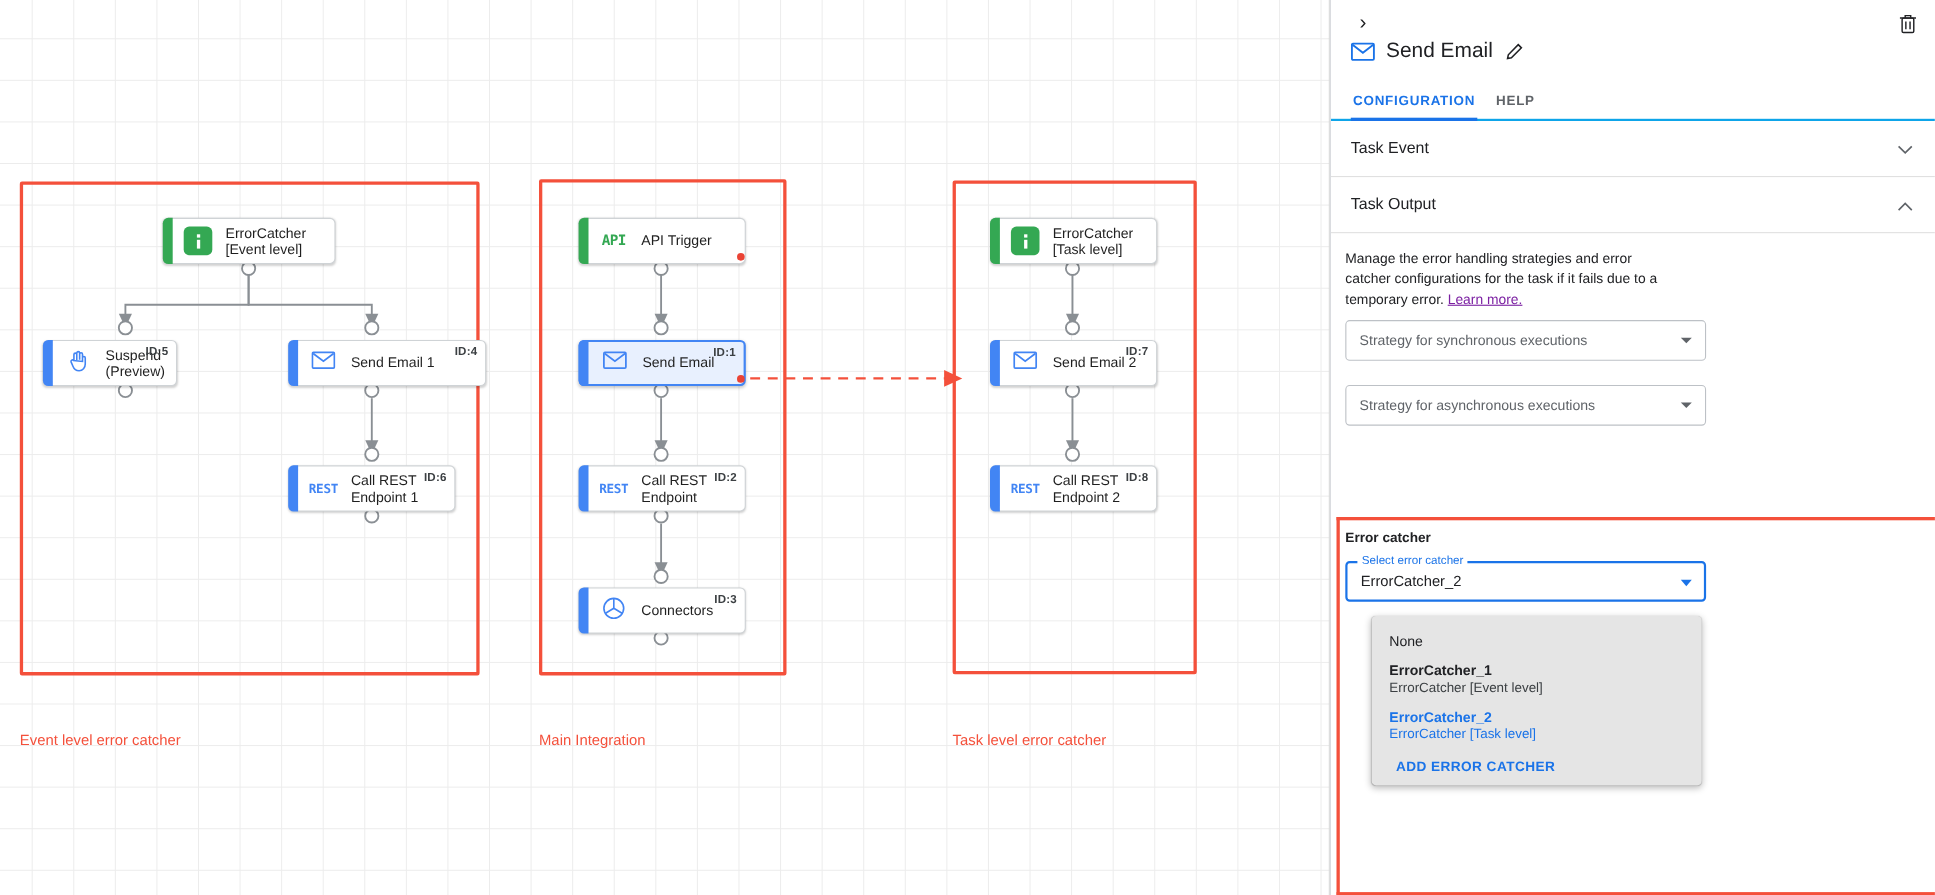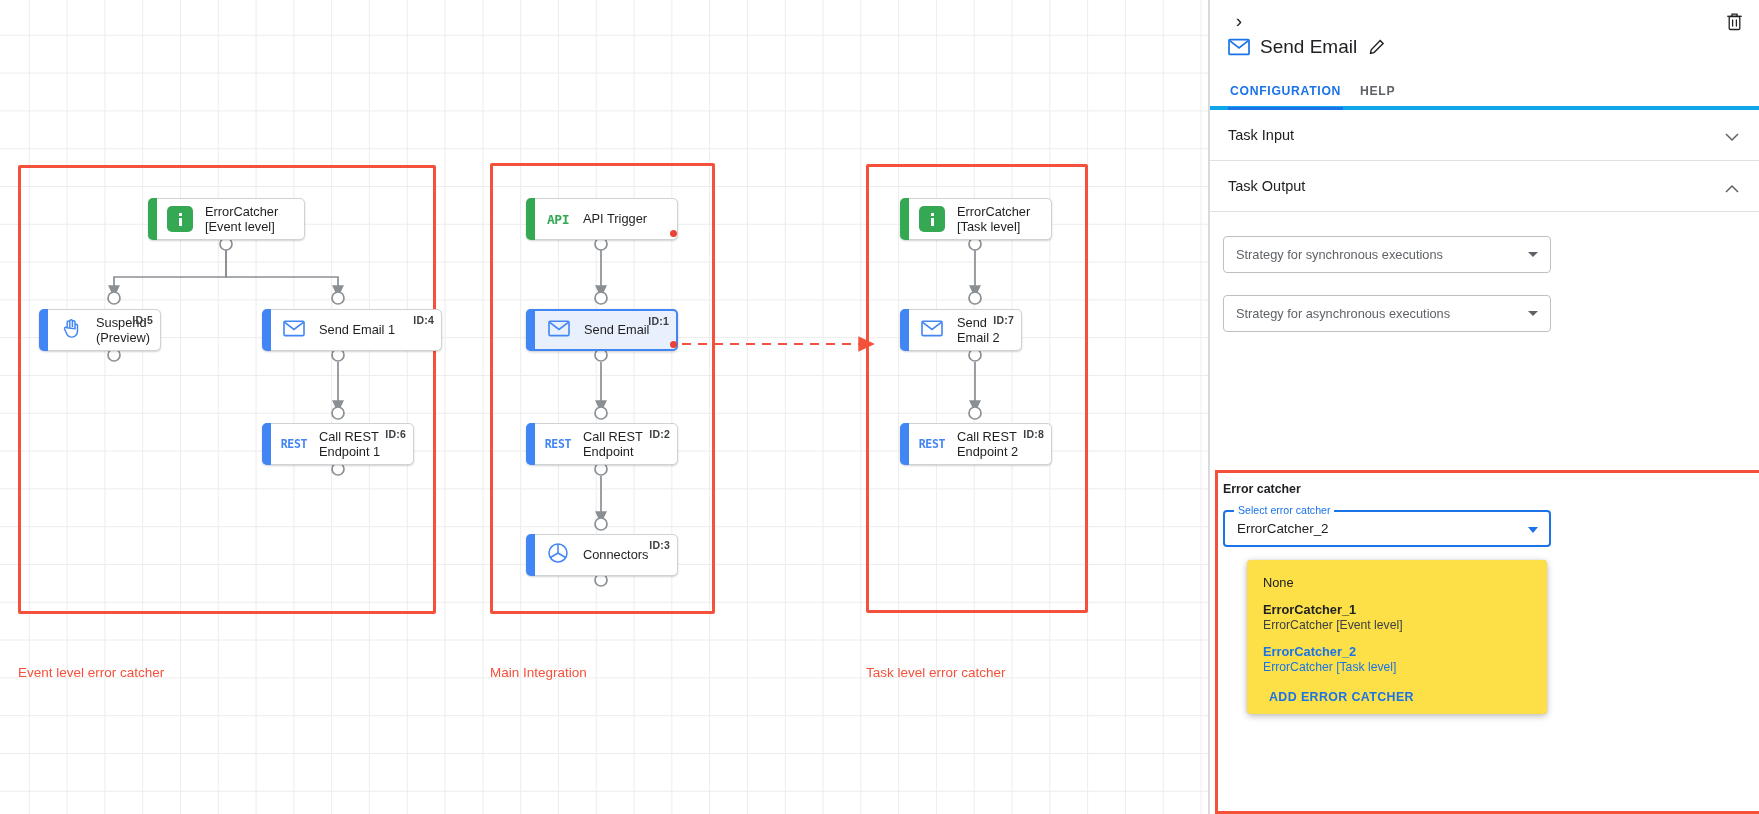--- a/index.html
+++ b/index.html
@@ -127,21 +127,21 @@
     width: 28px; height: 28px; display:flex; align-items:center; justify-content:center;
     cursor:pointer;
   }
   .panel-title-row {
     position: absolute; left: 18px; top: 36px;
     display:flex; align-items:center; gap:10px;
   }
   .panel-title-row .ptitle { font-size: 19px; color:#202124; }
   .pencil { cursor:pointer; width:20px; height:20px; display:flex;align-items:center;justify-content:center;}
 
-  .tabs { position: relative; height: 32px; border-bottom: 4px solid #0ea5e9; }
+  .tabs { position: relative; height: 32px; border-bottom: 2px solid #0ea5e9; }
   .tab {
     position:absolute; top:0; font-size: 12.2px; letter-spacing:.7px;
     font-weight: bold; padding: 6px 2px 9px 2px; cursor:pointer;
   }
   .tab.active { color:#1a73e8; border-bottom: 3px solid #1a73e8; }
   .tab.inactive { color:#5f6368; }
 
   .section {
     position: relative; border-bottom: 1px solid #e0e0e0;
     height: 51px; display:flex; align-items:center;
@@ -192,21 +192,21 @@
     position:absolute; left: 12px; top: 9px; font-size: 13.4px; color:#202124;
   }
   .outlined-select .caret-b {
     position:absolute; right: 11px; top: 15px;
     width:0;height:0;border-left:5px solid transparent;border-right:5px solid transparent;
     border-top:6px solid #1a73e8;
   }
 
   .dropdown {
     position: absolute; left: 24px; top: 78px;
-    width: 300px; background:#fde047;
+    width: 300px; background:#e5e5e5;
     border-radius: 4px;
     box-shadow: 0 2px 7px rgba(0,0,0,.28), 0 0 1px rgba(0,0,0,.2);
     padding: 9px 0 8px 0;
   }
   .dd-item { padding: 6px 16px; cursor:pointer; }
   .dd-primary { font-size: 12.8px; color:#202124; }
   .dd-primary.bold { font-weight: bold; }
   .dd-sub { font-size: 12.2px; color:#3c4043; margin-top:1px; }
   .dd-item.sel .dd-primary { color:#1a73e8; font-weight:bold; }
   .dd-item.sel .dd-sub { color:#1a73e8; }
@@ -366,21 +366,21 @@
             <span class="ec-ico">
               <span class="col">
                 <i class="d1"></i>
                 <i class="d2"></i>
               </span>
             </span>
           </span>
           <span class="nlabel">ErrorCatcher
 [Task level]</span>
         </div>
-        <div class="node blue" style="left: 900px; top: 309px; width: 122px;">
+        <div class="node blue" style="left: 900px; top: 309px; width: 152px;">
           <span class="accent"></span>
           <span class="ico">
             <span><svg width="22" height="17" viewBox="0 0 22 17" fill="none" stroke="#4285f4" stroke-width="1.6">
                 <rect x="1" y="1.3" width="20" height="14.3" rx="1"></rect>
                 <path d="M1.7,2.3 L11,9.4 L20.3,2.3"></path>
               </svg></span>
           </span>
           <span class="nlabel">Send Email 2</span>
           <span class="idbadge">ID:7</span>
         </div>
@@ -431,39 +431,43 @@
         </span>
       </div>
     </div>
 
     <div class="tabs">
       <div class="tab active" style="left:18px;">CONFIGURATION</div>
       <div class="tab inactive" style="left:148px;">HELP</div>
     </div>
 
     <div class="section">
-      <span class="stitle">Task Input</span>
+      <span class="stitle">Task Event</span>
       <span class="chev">
         <svg width="14" height="9" viewBox="0 0 14 9" fill="none" stroke="#5f6368" stroke-width="1.5">
             <path d="M1,1 L7,7 L13,1"></path>
           </svg>
       </span>
     </div>
 
     <div class="section">
       <span class="stitle">Task Output</span>
       <span class="chev">
         <svg width="14" height="9" viewBox="0 0 14 9" fill="none" stroke="#5f6368" stroke-width="1.5">
             <path d="M1,8 L7,2 L13,8"></path>
           </svg>
       </span>
     </div>
 
 
     <div class="err-body">
+      <div class="err-desc">
+        <span>Manage the error handling strategies and error catcher configurations for the task if it fails due to a temporary error.</span>
+        <span class="learn">Learn more.</span>
+      </div>
 
 
       <div class="select">
         <span class="sval">Strategy for synchronous executions</span>
         <span class="caret"></span>
       </div>
 
       <div class="select" style="margin-top:22px;">
         <span class="sval">Strategy for asynchronous executions</span>
         <span class="caret"></span>

